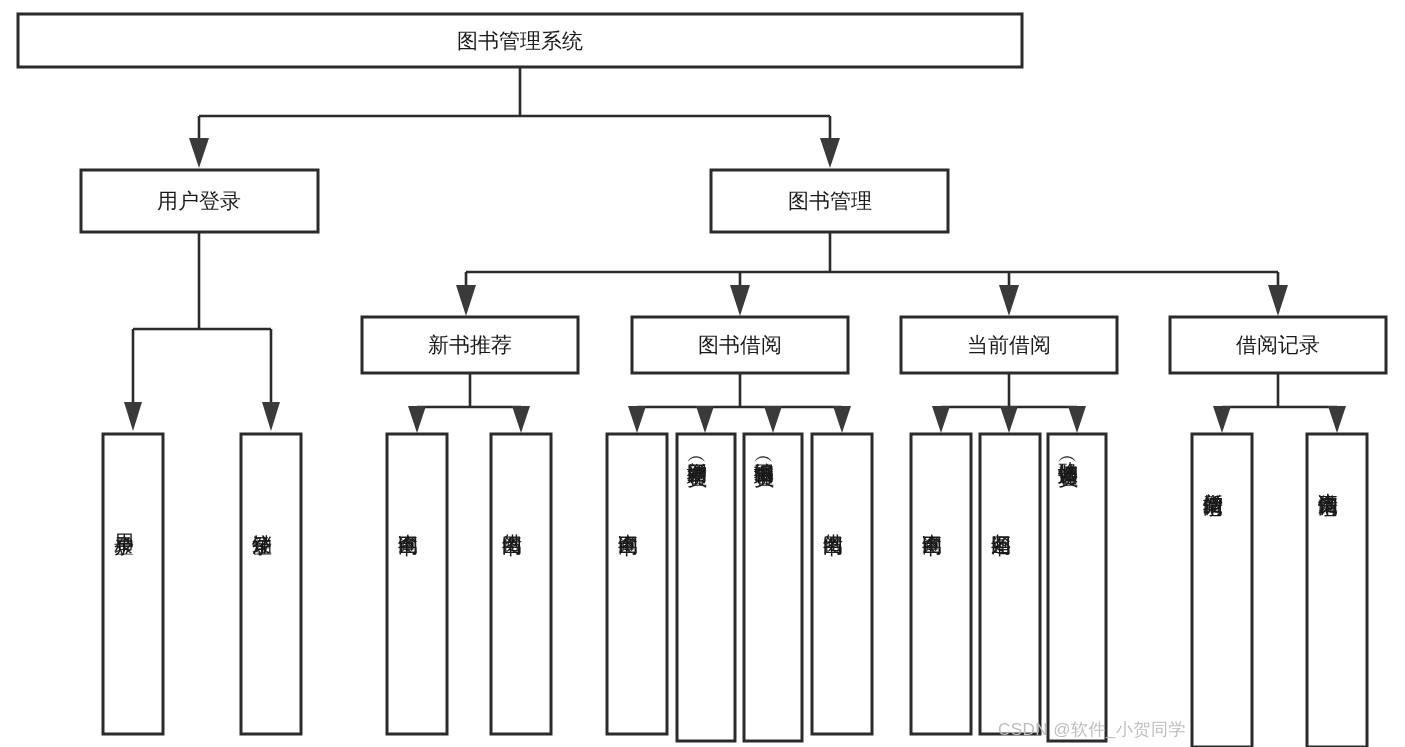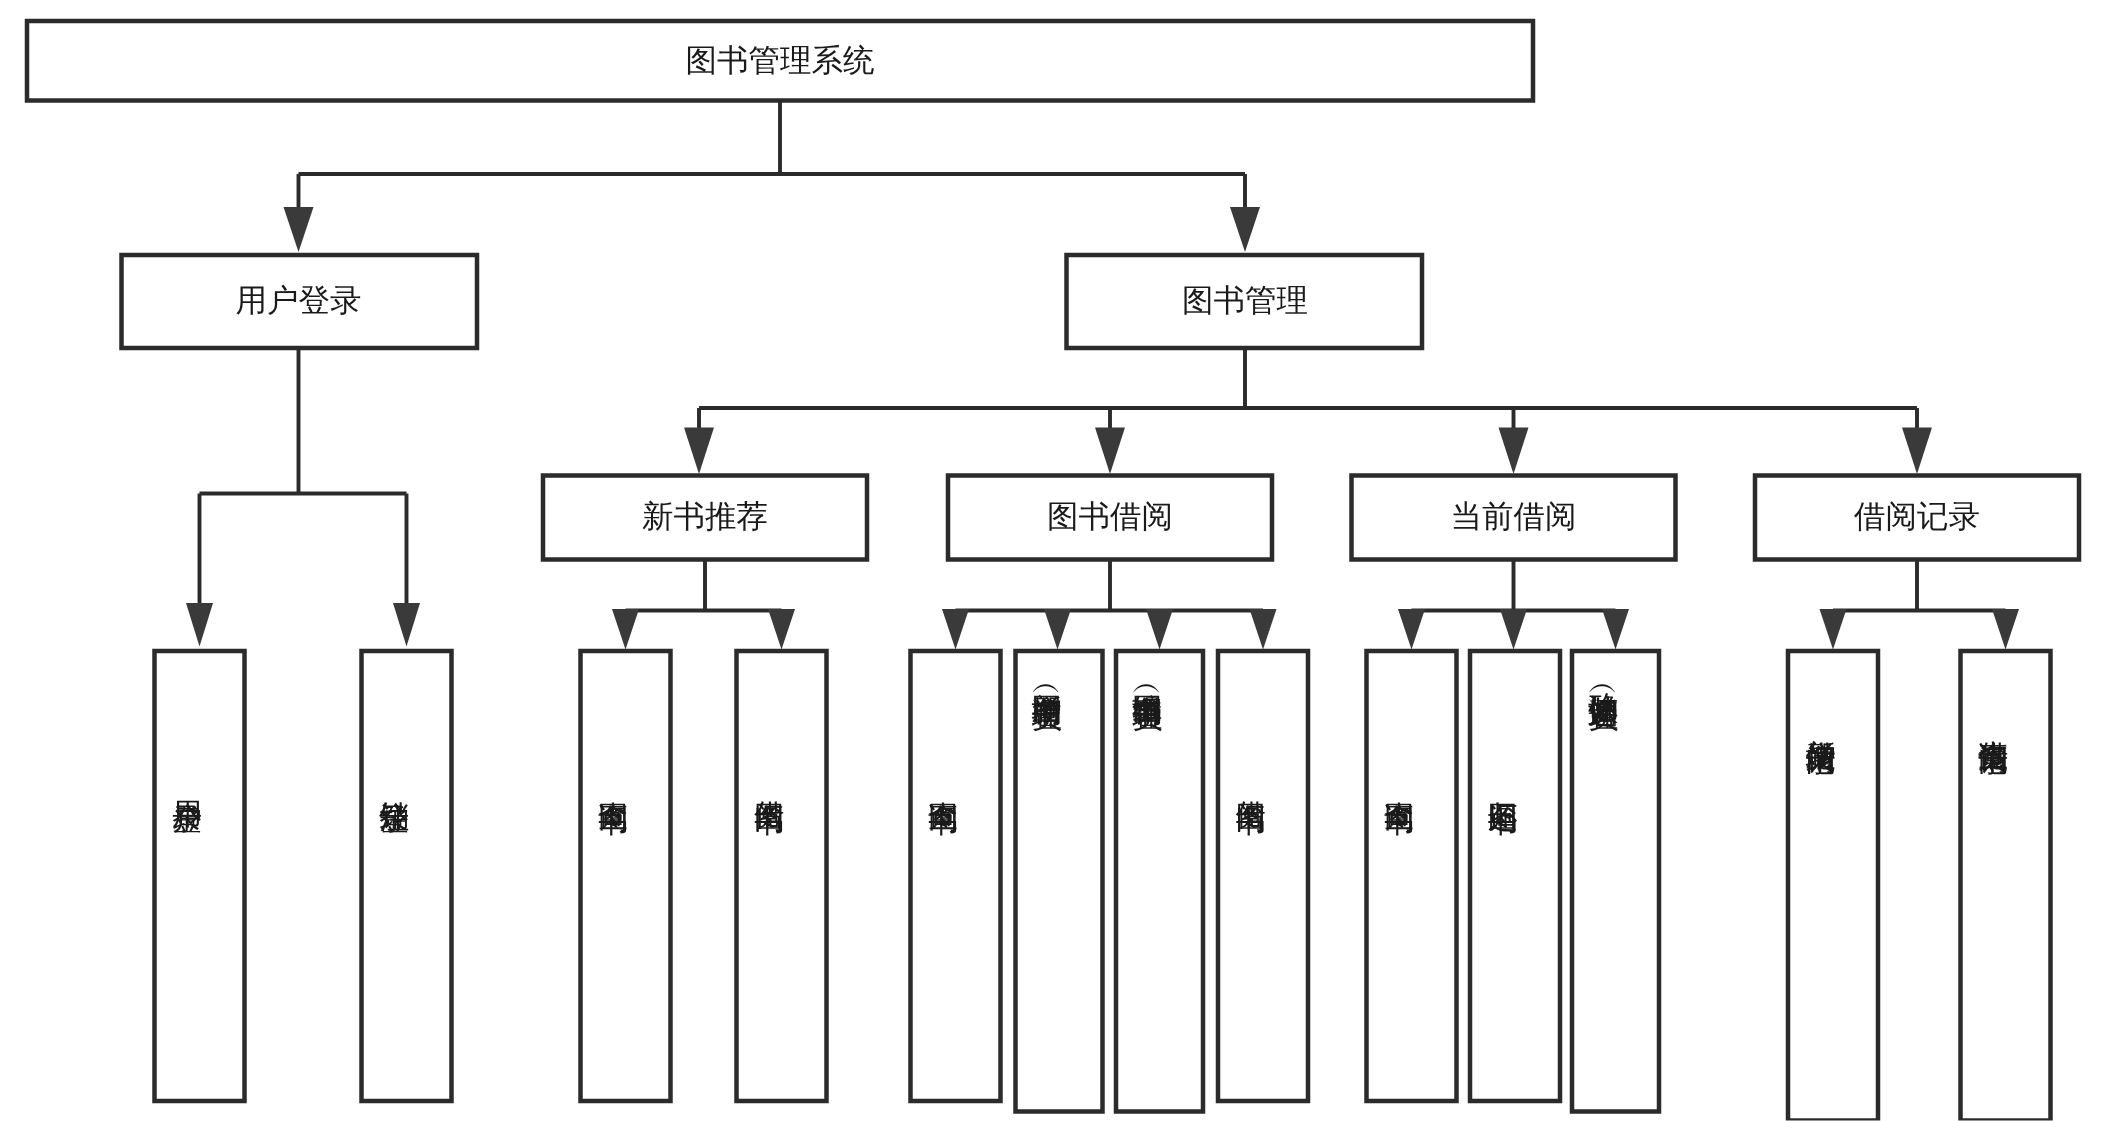--- a/index.html
+++ b/index.html
@@ -202,14 +202,15 @@
   <div class="vlabel" style="left:753px; top:446px; height:290px;">编辑图书（管理员）</div>
   <div class="vlabel" style="left:822px; top:518px; height:160px;">借阅图书</div>
 
   <div class="vlabel" style="left:921px; top:518px; height:160px;">查询图书</div>
   <div class="vlabel" style="left:990px; top:518px; height:160px;">归还图书</div>
   <div class="vlabel" style="left:1057px; top:446px; height:290px;">确认归还（管理员）</div>
 
   <div class="vlabel" style="left:1202px; top:477px; height:240px;">新增借阅记录</div>
   <div class="vlabel" style="left:1317px; top:477px; height:240px;">查询借阅记录</div>
 
+  <div class="watermark">CSDN @软件_小贺同学</div>
 
 </div>
 
 </body></html>

